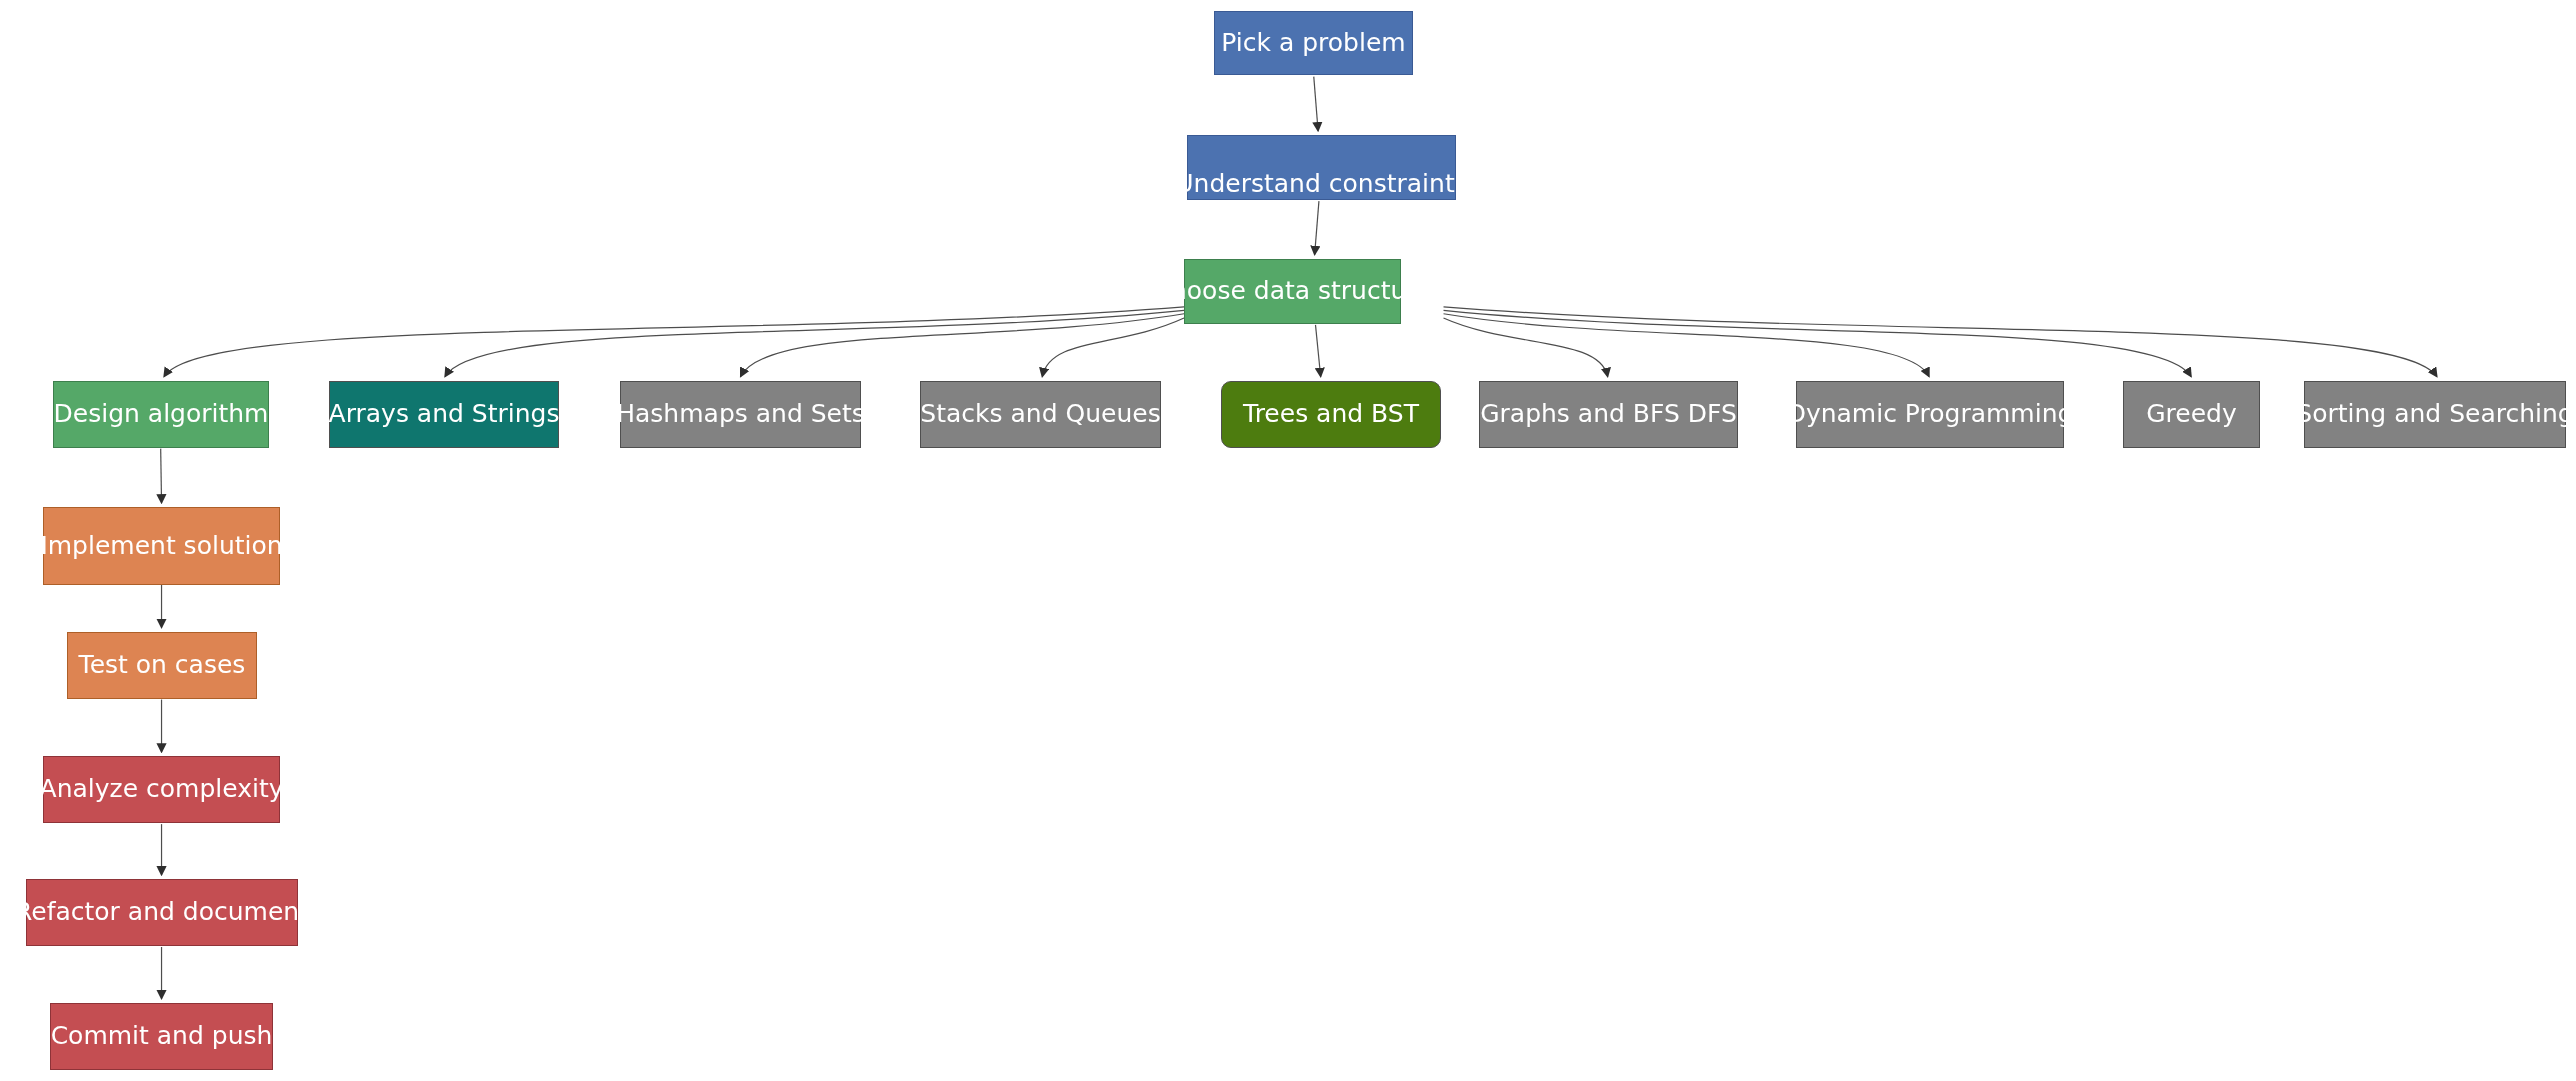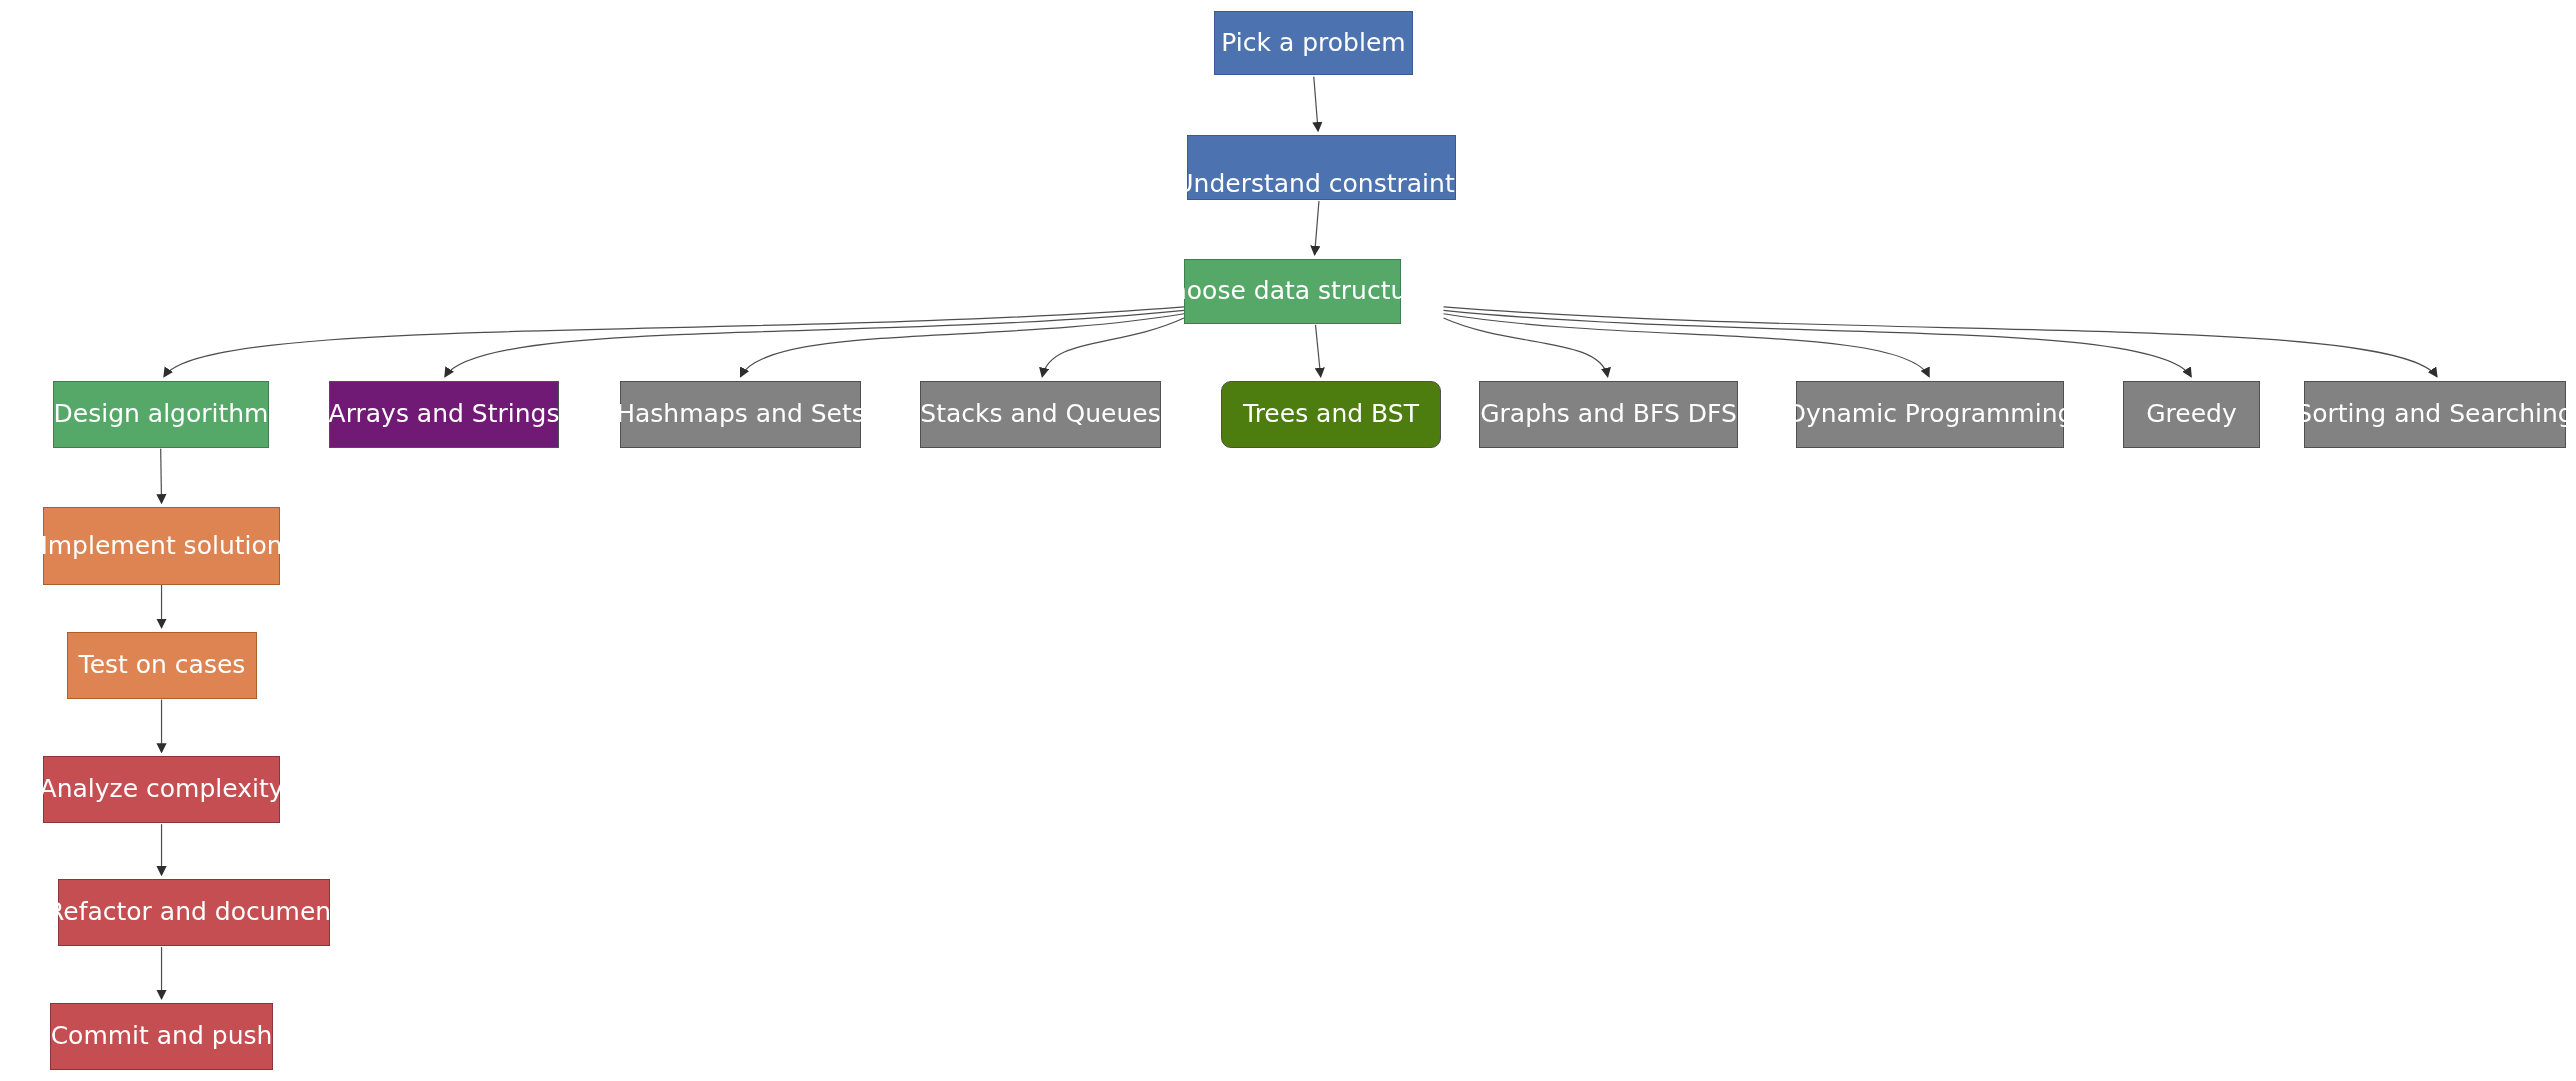--- a/index.html
+++ b/index.html
@@ -79,21 +79,21 @@
   </div>
 
   <div class="node" style="left: 1184px; top: 259px; width: 217px; height: 65px; background-color: rgb(85, 168, 104); border-color: rgb(61, 127, 77);">
     <span>Choose data structure</span>
   </div>
 
   <div class="node" style="left: 53px; top: 381px; width: 216px; height: 67px; background-color: rgb(85, 168, 104); border-color: rgb(61, 127, 77);">
     <span>Design algorithm</span>
   </div>
 
-  <div class="node" style="left: 329px; top: 381px; width: 230px; height: 67px; background-color: #701a75; border-color: rgb(79, 79, 79);">
+  <div class="node" style="left: 329px; top: 381px; width: 230px; height: 67px; background-color: #0f766e; border-color: rgb(79, 79, 79);">
     <span>Arrays and Strings</span>
   </div>
 
   <div class="node" style="left: 620px; top: 381px; width: 241px; height: 67px; background-color: rgb(130, 130, 130); border-color: rgb(79, 79, 79);">
     <span>Hashmaps and Sets</span>
   </div>
 
   <div class="node" style="left: 920px; top: 381px; width: 241px; height: 67px; background-color: rgb(130, 130, 130); border-color: rgb(79, 79, 79); align-items: center;">
     <span>Stacks and Queues</span>
   </div>
@@ -123,21 +123,21 @@
   </div>
 
   <div class="node" style="left: 67px; top: 632px; width: 190px; height: 67px; background-color: rgb(221, 132, 82); border-color: rgb(173, 95, 40);">
     <span>Test on cases</span>
   </div>
 
   <div class="node" style="left: 43px; top: 756px; width: 237px; height: 67px; background-color: rgb(196, 78, 82); border-color: rgb(142, 51, 56);">
     <span>Analyze complexity</span>
   </div>
 
-  <div class="node" style="left: 26px; top: 879px; width: 272px; height: 67px; background-color: rgb(196, 78, 82); border-color: rgb(142, 51, 56); margin-left: 32px;">
+  <div class="node" style="left: 26px; top: 879px; width: 272px; height: 67px; background-color: rgb(196, 78, 82); border-color: rgb(142, 51, 56);">
     <span>Refactor and document</span>
   </div>
 
   <div class="node" style="left: 50px; top: 1003px; width: 223px; height: 67px; background-color: rgb(196, 78, 82); border-color: rgb(142, 51, 56);">
     <span>Commit and push</span>
   </div>
 
 </div>
 
 

